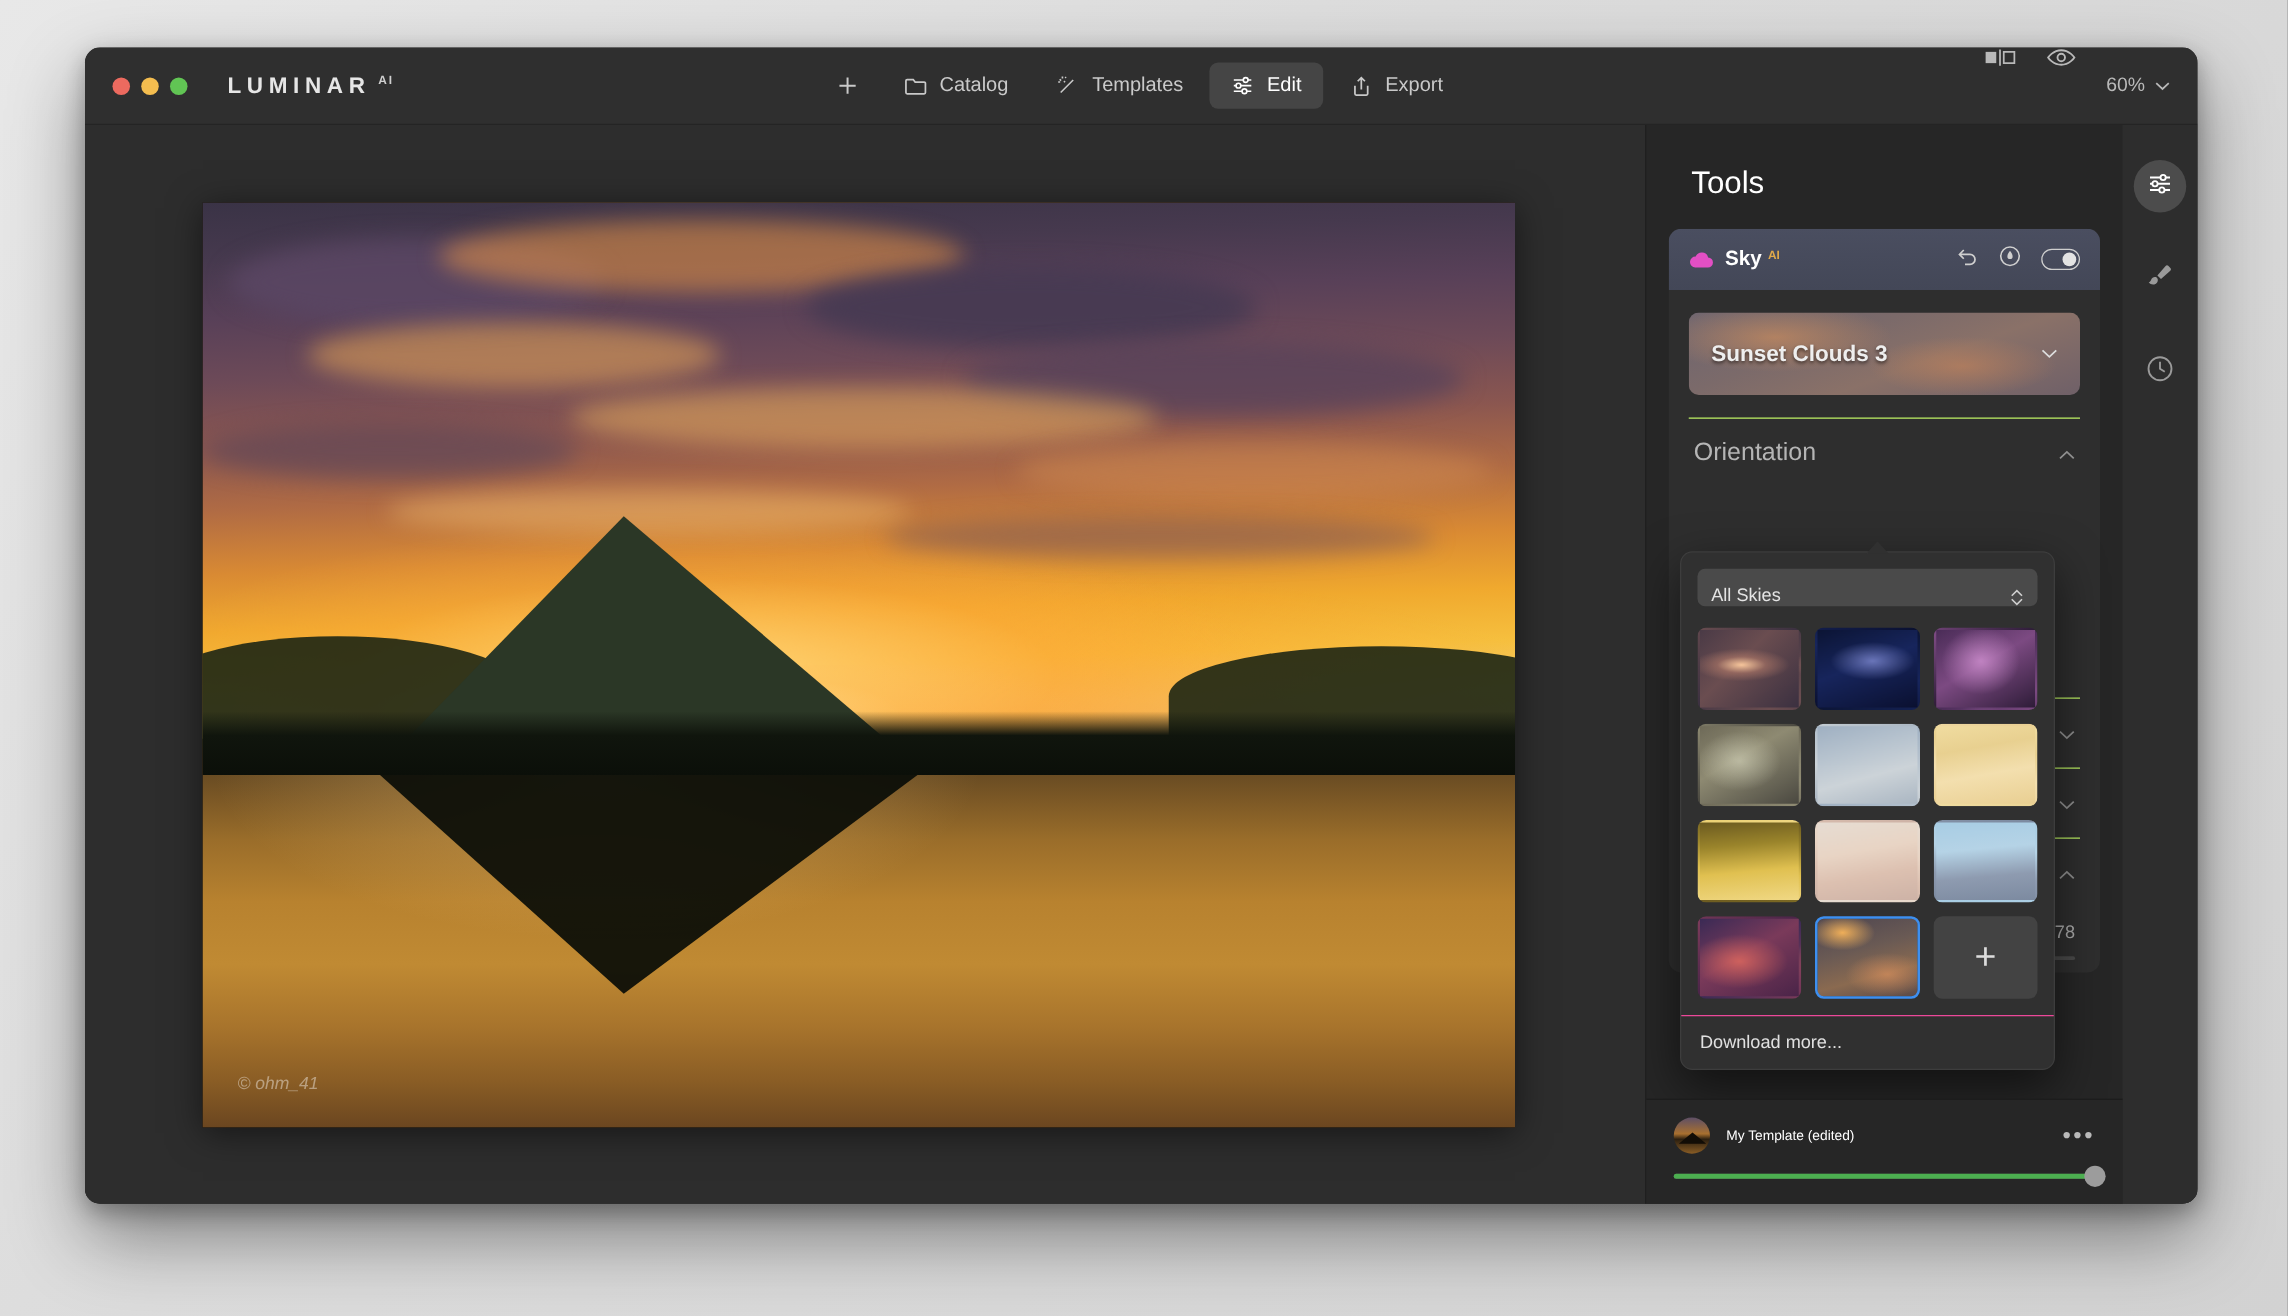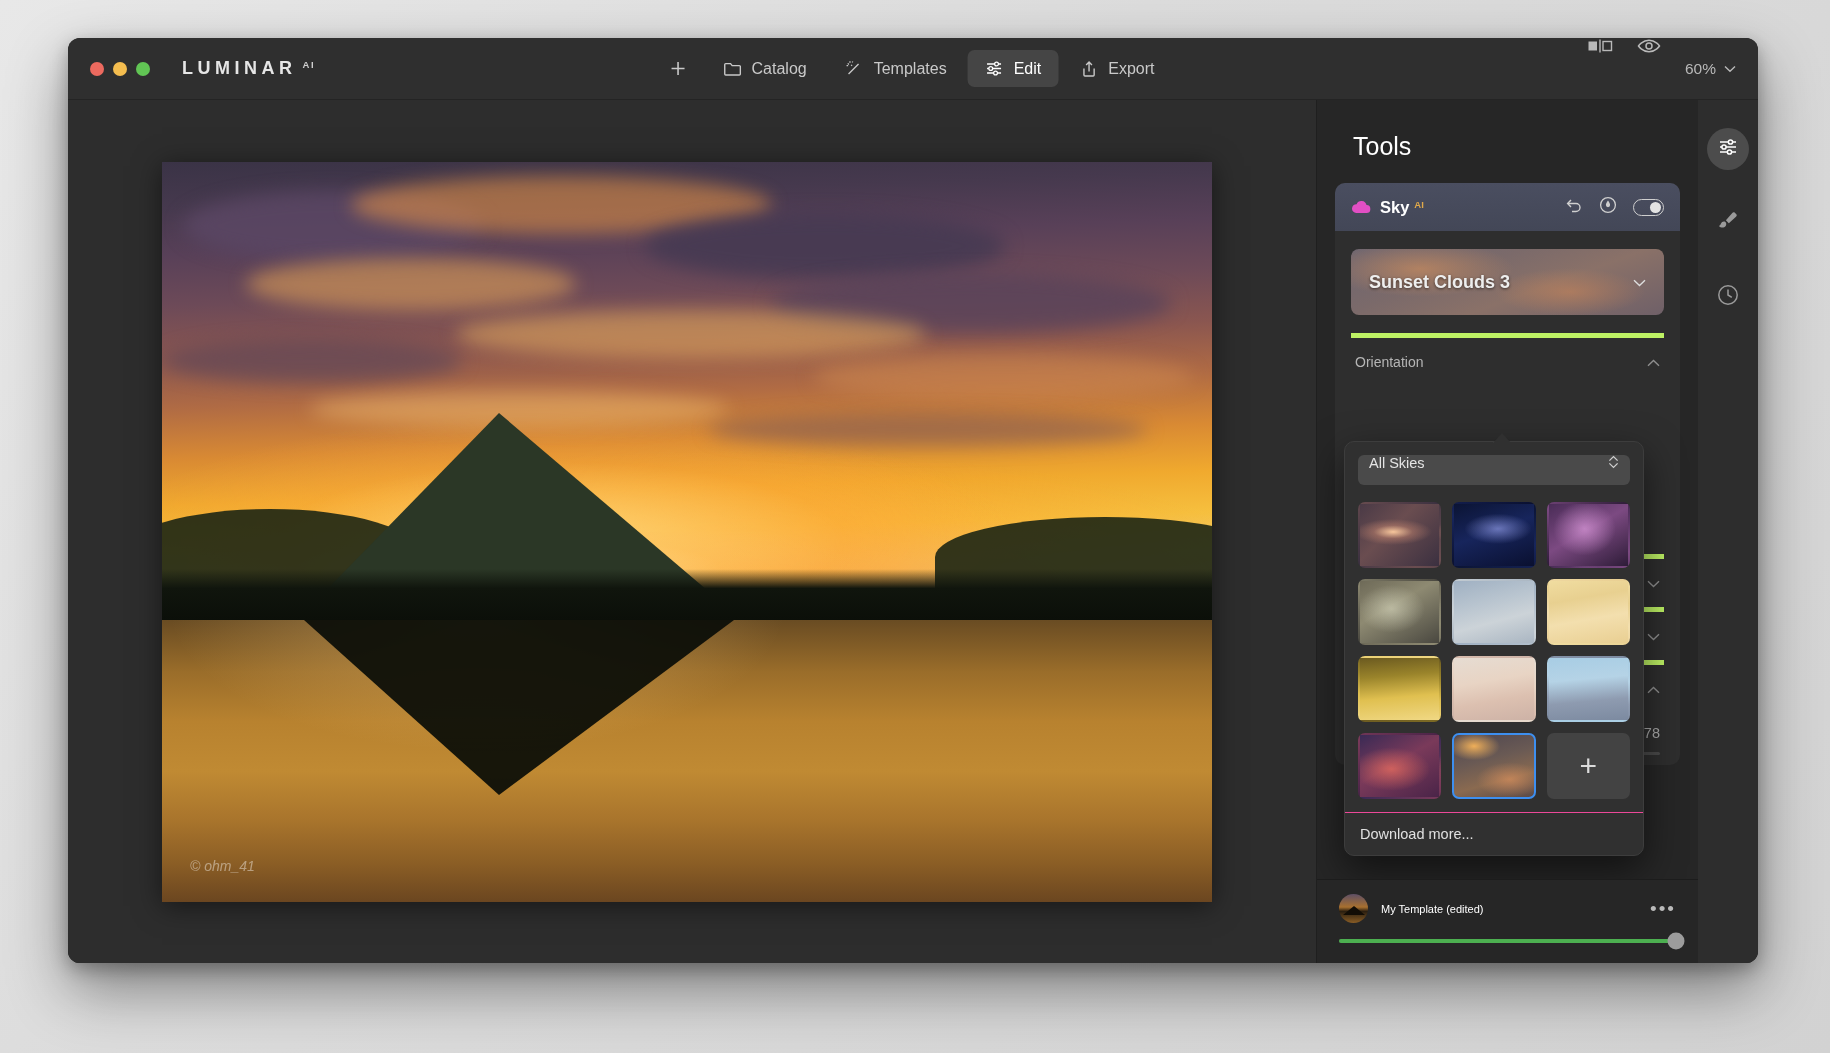--- a/index.html
+++ b/index.html
@@ -219,22 +219,22 @@
       radial-gradient(ellipse 40% 60% at 70% 65%, rgba(220,140,85,.45) 0%, rgba(0,0,0,0) 60%),
       linear-gradient(160deg, #6d6570 0%, #7b6a6a 35%, #8a7168 60%, #6f6068 100%);
   }
   .sky-select-label { color: #eee; font-size: 18px; text-shadow: 0 1px 3px rgba(0,0,0,.6); font-weight: bold; }
   .sky-select-chev { margin-left: auto; color: #ddd; }
 
   
   .row-sec {
     display: flex; align-items: center;
     padding: 16px 4px;
-    border-top: 5px solid #bef264;
-    color: #b5b5b5; font-size: 14px;
+    border-top: 1px solid #bef264;
+    color: #b5b5b5; font-size: 20px;
     cursor: pointer;
     gap: 23px;
   }
   .row-sec .chev { margin-left: auto; color: #8f8f8f; }
   .slider-row { padding: 12px 4px 4px; }
   .slider-lab {
     display: flex; justify-content: space-between;
     color: #a9a9a9; font-size: 14.5px; margin-bottom: 11px;
   }
   .slider-track {
@@ -263,21 +263,21 @@
     position: absolute; top: -9px; left: 148px;
     width: 18px; height: 10px;
     background: #303030;
     clip-path: polygon(50% 0, 100% 100%, 0 100%);
     border-left: 1px solid #3d3d3d;
   }
   .popup-sel {
     margin: 13px 13px 4px;
     height: 30px; border-radius: 6px;
     background: #4a4a4a;
-    display: flex; align-items: flex-start;
+    display: flex; align-items: flex-end;
     padding: 0 11px;
     color: #e4e4e4; font-size: 14.5px;
     cursor: pointer;
   }
   .popup-sel .ud { margin-left: auto; display:flex; flex-direction: column; gap:1px; color:#cfcfcf; }
   .thumbgrid {
     display: grid;
     grid-template-columns: repeat(3, 1fr);
     gap: 11px;
     padding: 13px;

